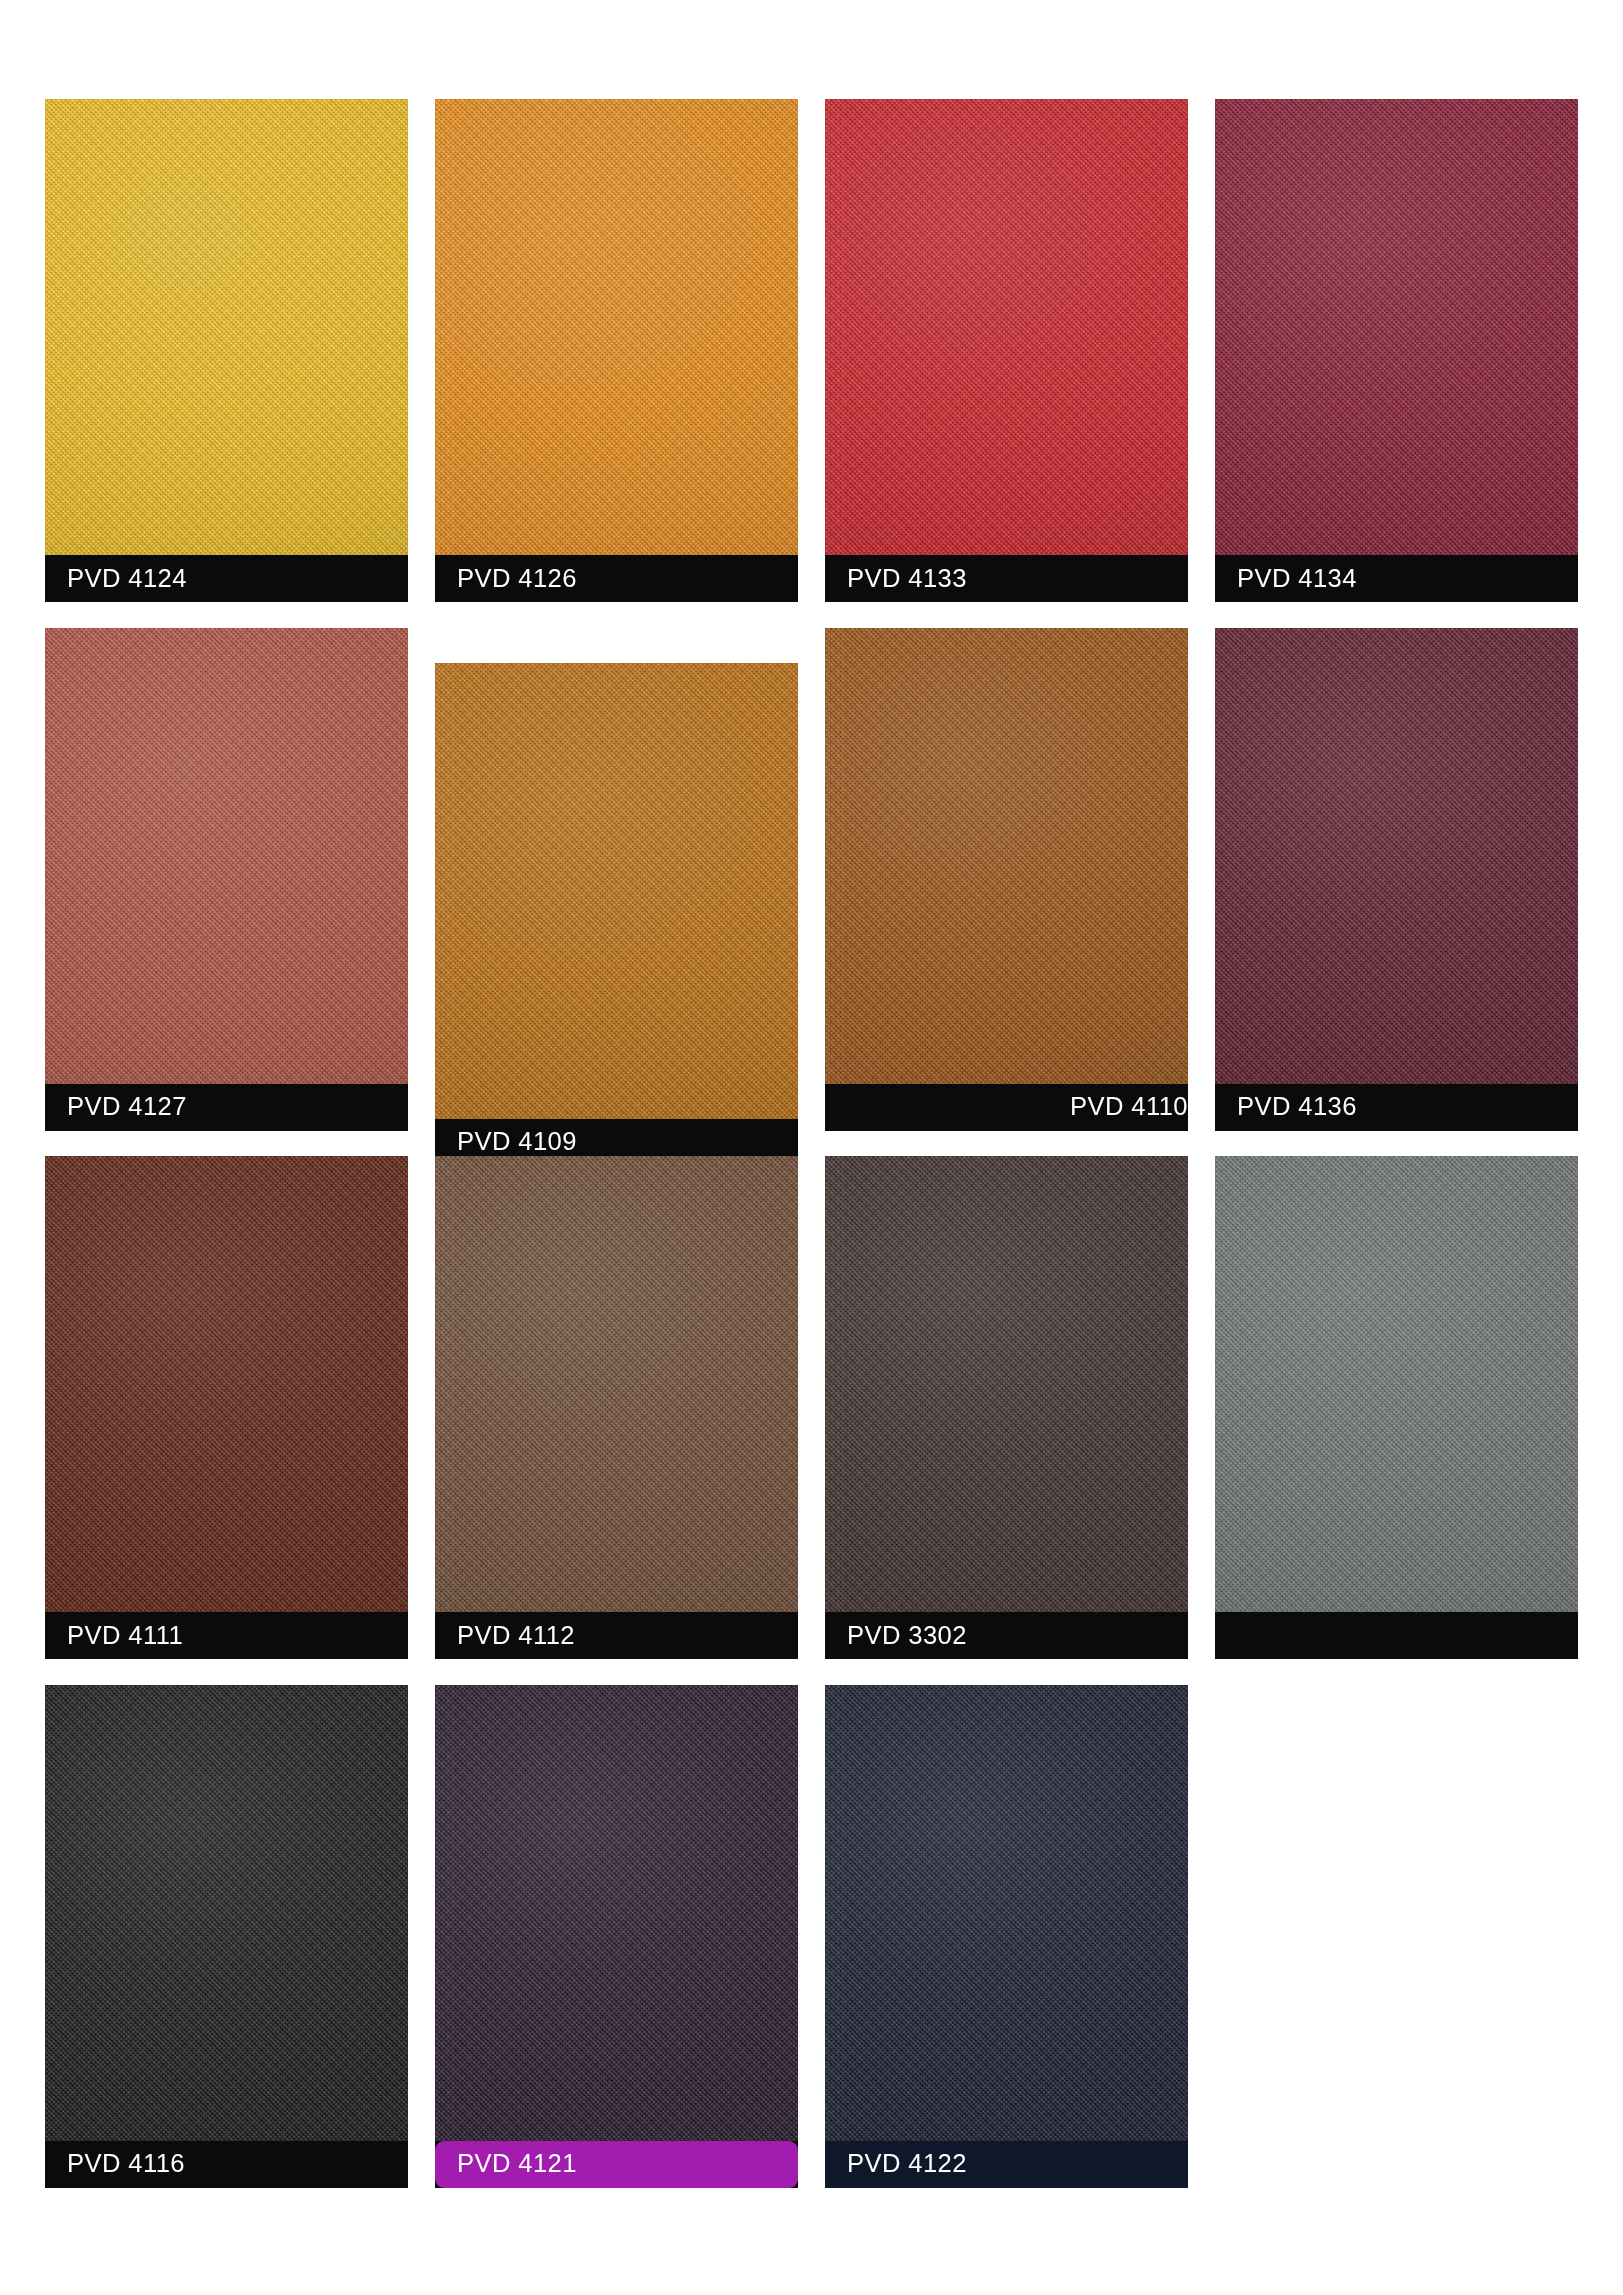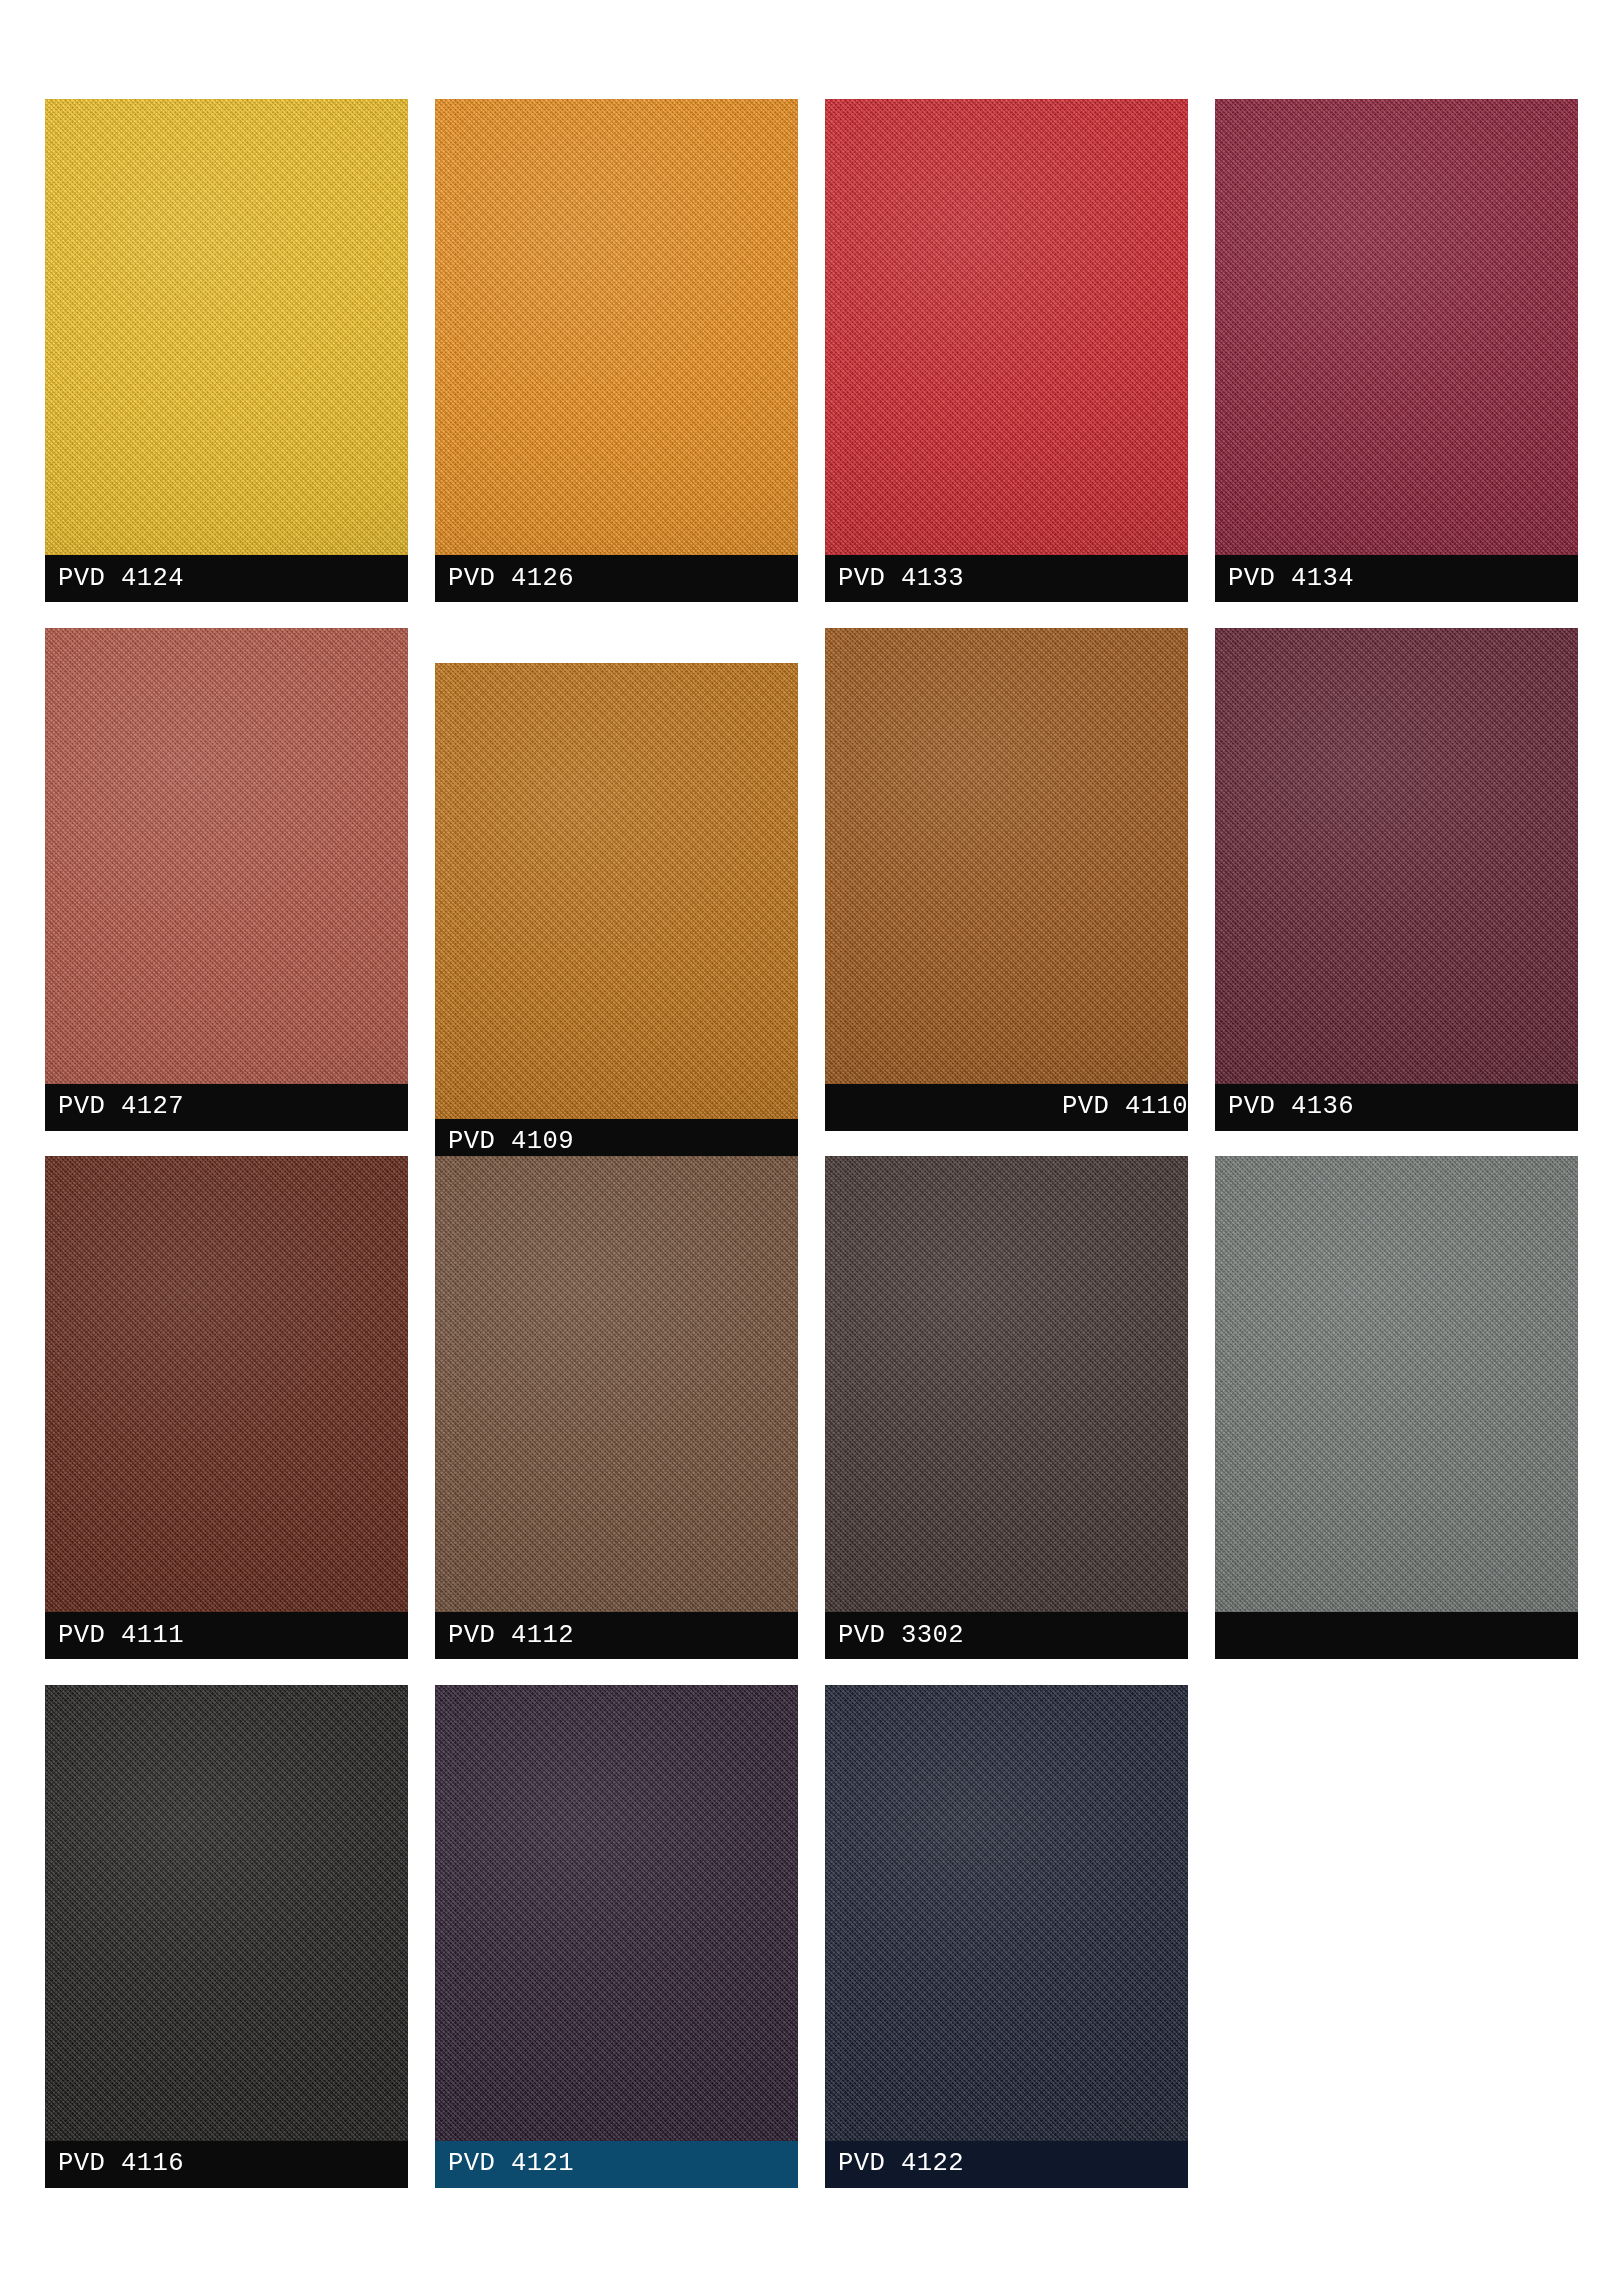--- a/index.html
+++ b/index.html
@@ -101,25 +101,25 @@
     bottom: 0;
     width: 363px;
     height: 47px;
     background: #0b0b0b;
     display: flex;
     align-items: center;
   }
 
   .swatch-label-text {
     color: #ffffff;
-    font-family: Liberation Mono, monospace;
+    font-family: Liberation Sans, sans-serif;
     font-size: 25.6px;
     font-weight: 400;
     letter-spacing: 0.4px;
-    padding-left: 13px;
+    padding-left: 22px;
     white-space: nowrap;
     line-height: 1;
   }
 </style>
 </head>
 <body>
 
 <div id="sheet">
   <div id="swatch-grid">
       <div class="swatch-card" style="background: rgb(11, 11, 11);">
@@ -206,21 +206,21 @@
       <div class="swatch-card" style="background: rgb(11, 11, 11);">
         <div class="swatch-fabric" style="background-color: rgb(23, 22, 21);"></div>
         <div class="swatch-sheen"></div>
         <div class="swatch-label" style="background: rgb(11, 11, 11);">
           <span class="swatch-label-text" style="color: rgb(255, 255, 255);">PVD 4116</span>
         </div>
       </div>
       <div class="swatch-card" style="background: rgb(11, 11, 11);">
         <div class="swatch-fabric" style="background-color: rgb(36, 20, 40);"></div>
         <div class="swatch-sheen"></div>
-        <div class="swatch-label" style="background: #0c4a6e;">
+        <div class="swatch-label" style="background: #a21caf; border-radius: 9px;">
           <span class="swatch-label-text" style="color: rgb(255, 255, 255);">PVD 4121</span>
         </div>
       </div>
       <div class="swatch-card" style="background: rgb(11, 11, 11);">
         <div class="swatch-fabric" style="background-color: rgb(19, 24, 43);"></div>
         <div class="swatch-sheen"></div>
         <div class="swatch-label" style="background: #0f172a;">
           <span class="swatch-label-text" style="color: rgb(255, 255, 255);">PVD 4122</span>
         </div>
       </div>

